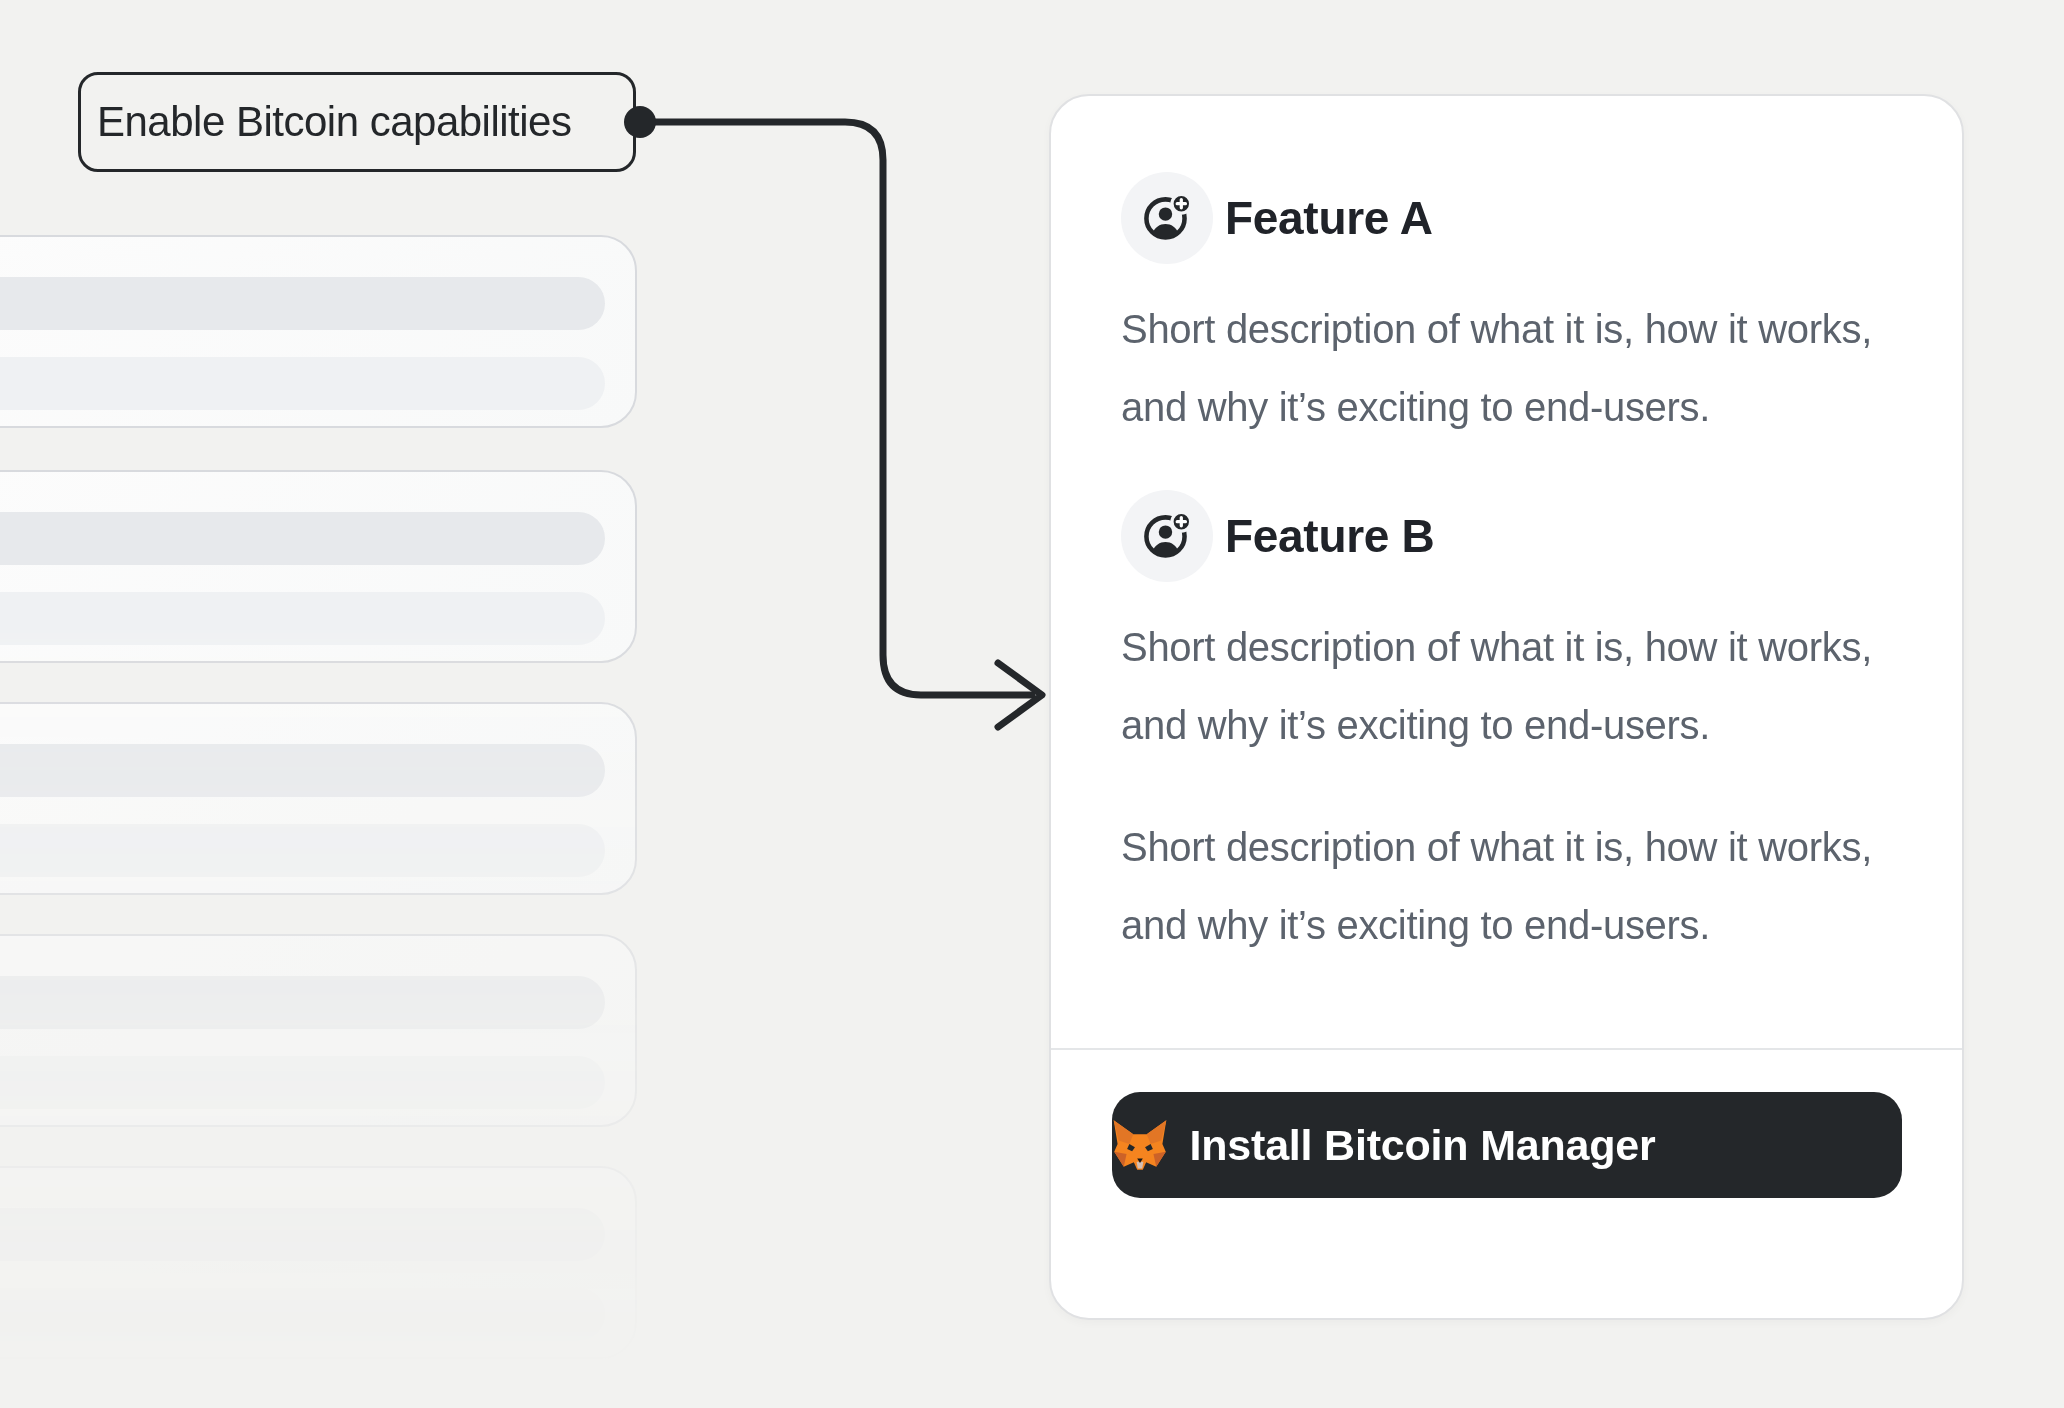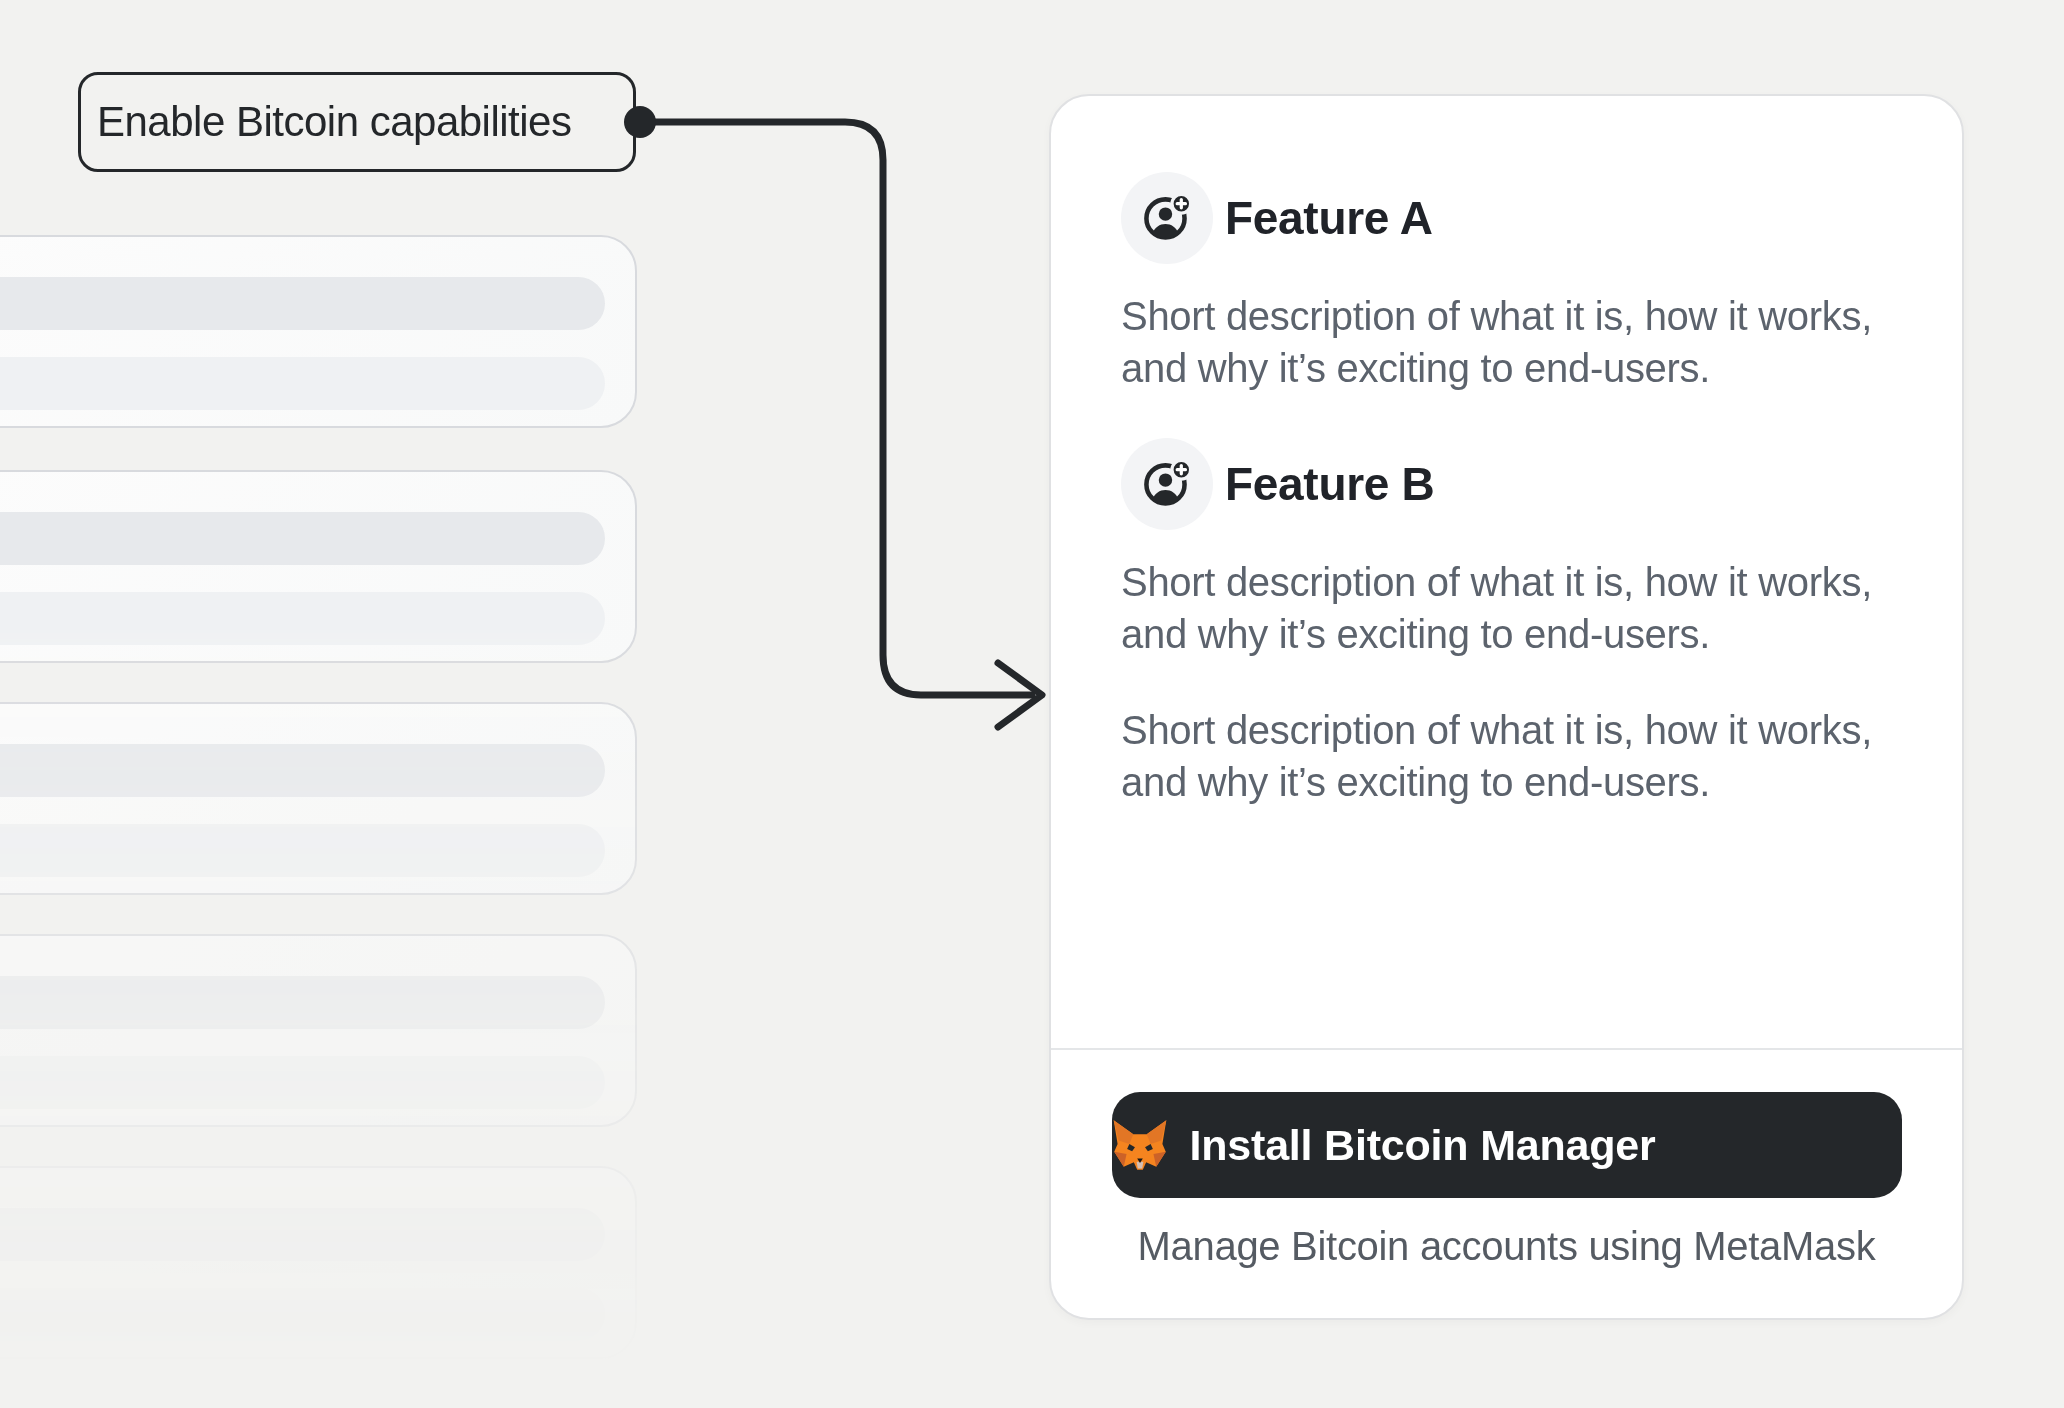--- a/index.html
+++ b/index.html
@@ -81,21 +81,21 @@
     display:flex; align-items:center; justify-content:center;
     flex:0 0 92px;
   }
   .feature-title {
     font-size:46px; font-weight:700; color:#202329;
     letter-spacing:-0.3px;
   }
   .feature-desc {
     margin-top:26px;
     max-width:805px;
-    font-size:40px; line-height:52px;
+    font-size:40px; line-height:78px;
     letter-spacing:-0.3px;
     color:#5c636d;
   }
 
   .card-divider {
     position:absolute; left:0; top:952px;
     width:100%; height:2px;
     background:#e4e6e8;
   }
 
@@ -212,16 +212,15 @@
           <polygon points="4,58 21,85 26,62" fill="#cc6228"></polygon>
           <polygon points="96,58 79,85 74,62" fill="#cc6228"></polygon>
           <polygon points="31,44 41,50 36,57 27,53" fill="#24272a"></polygon>
           <polygon points="69,44 59,50 64,57 73,53" fill="#24272a"></polygon>
           <polygon points="44,76 56,76 54,88 46,88" fill="#d5bfb2"></polygon>
           <polygon points="45,70 55,70 50,78" fill="#161616"></polygon>
         </svg>
       </span>
       <span class="install-button-label">Install Bitcoin Manager</span>
     </button>
-    <div class="install-caption">Manage Bitcoin accounts using MetaMask</div>
   </div>
 
 </div>
 
 </body></html>

